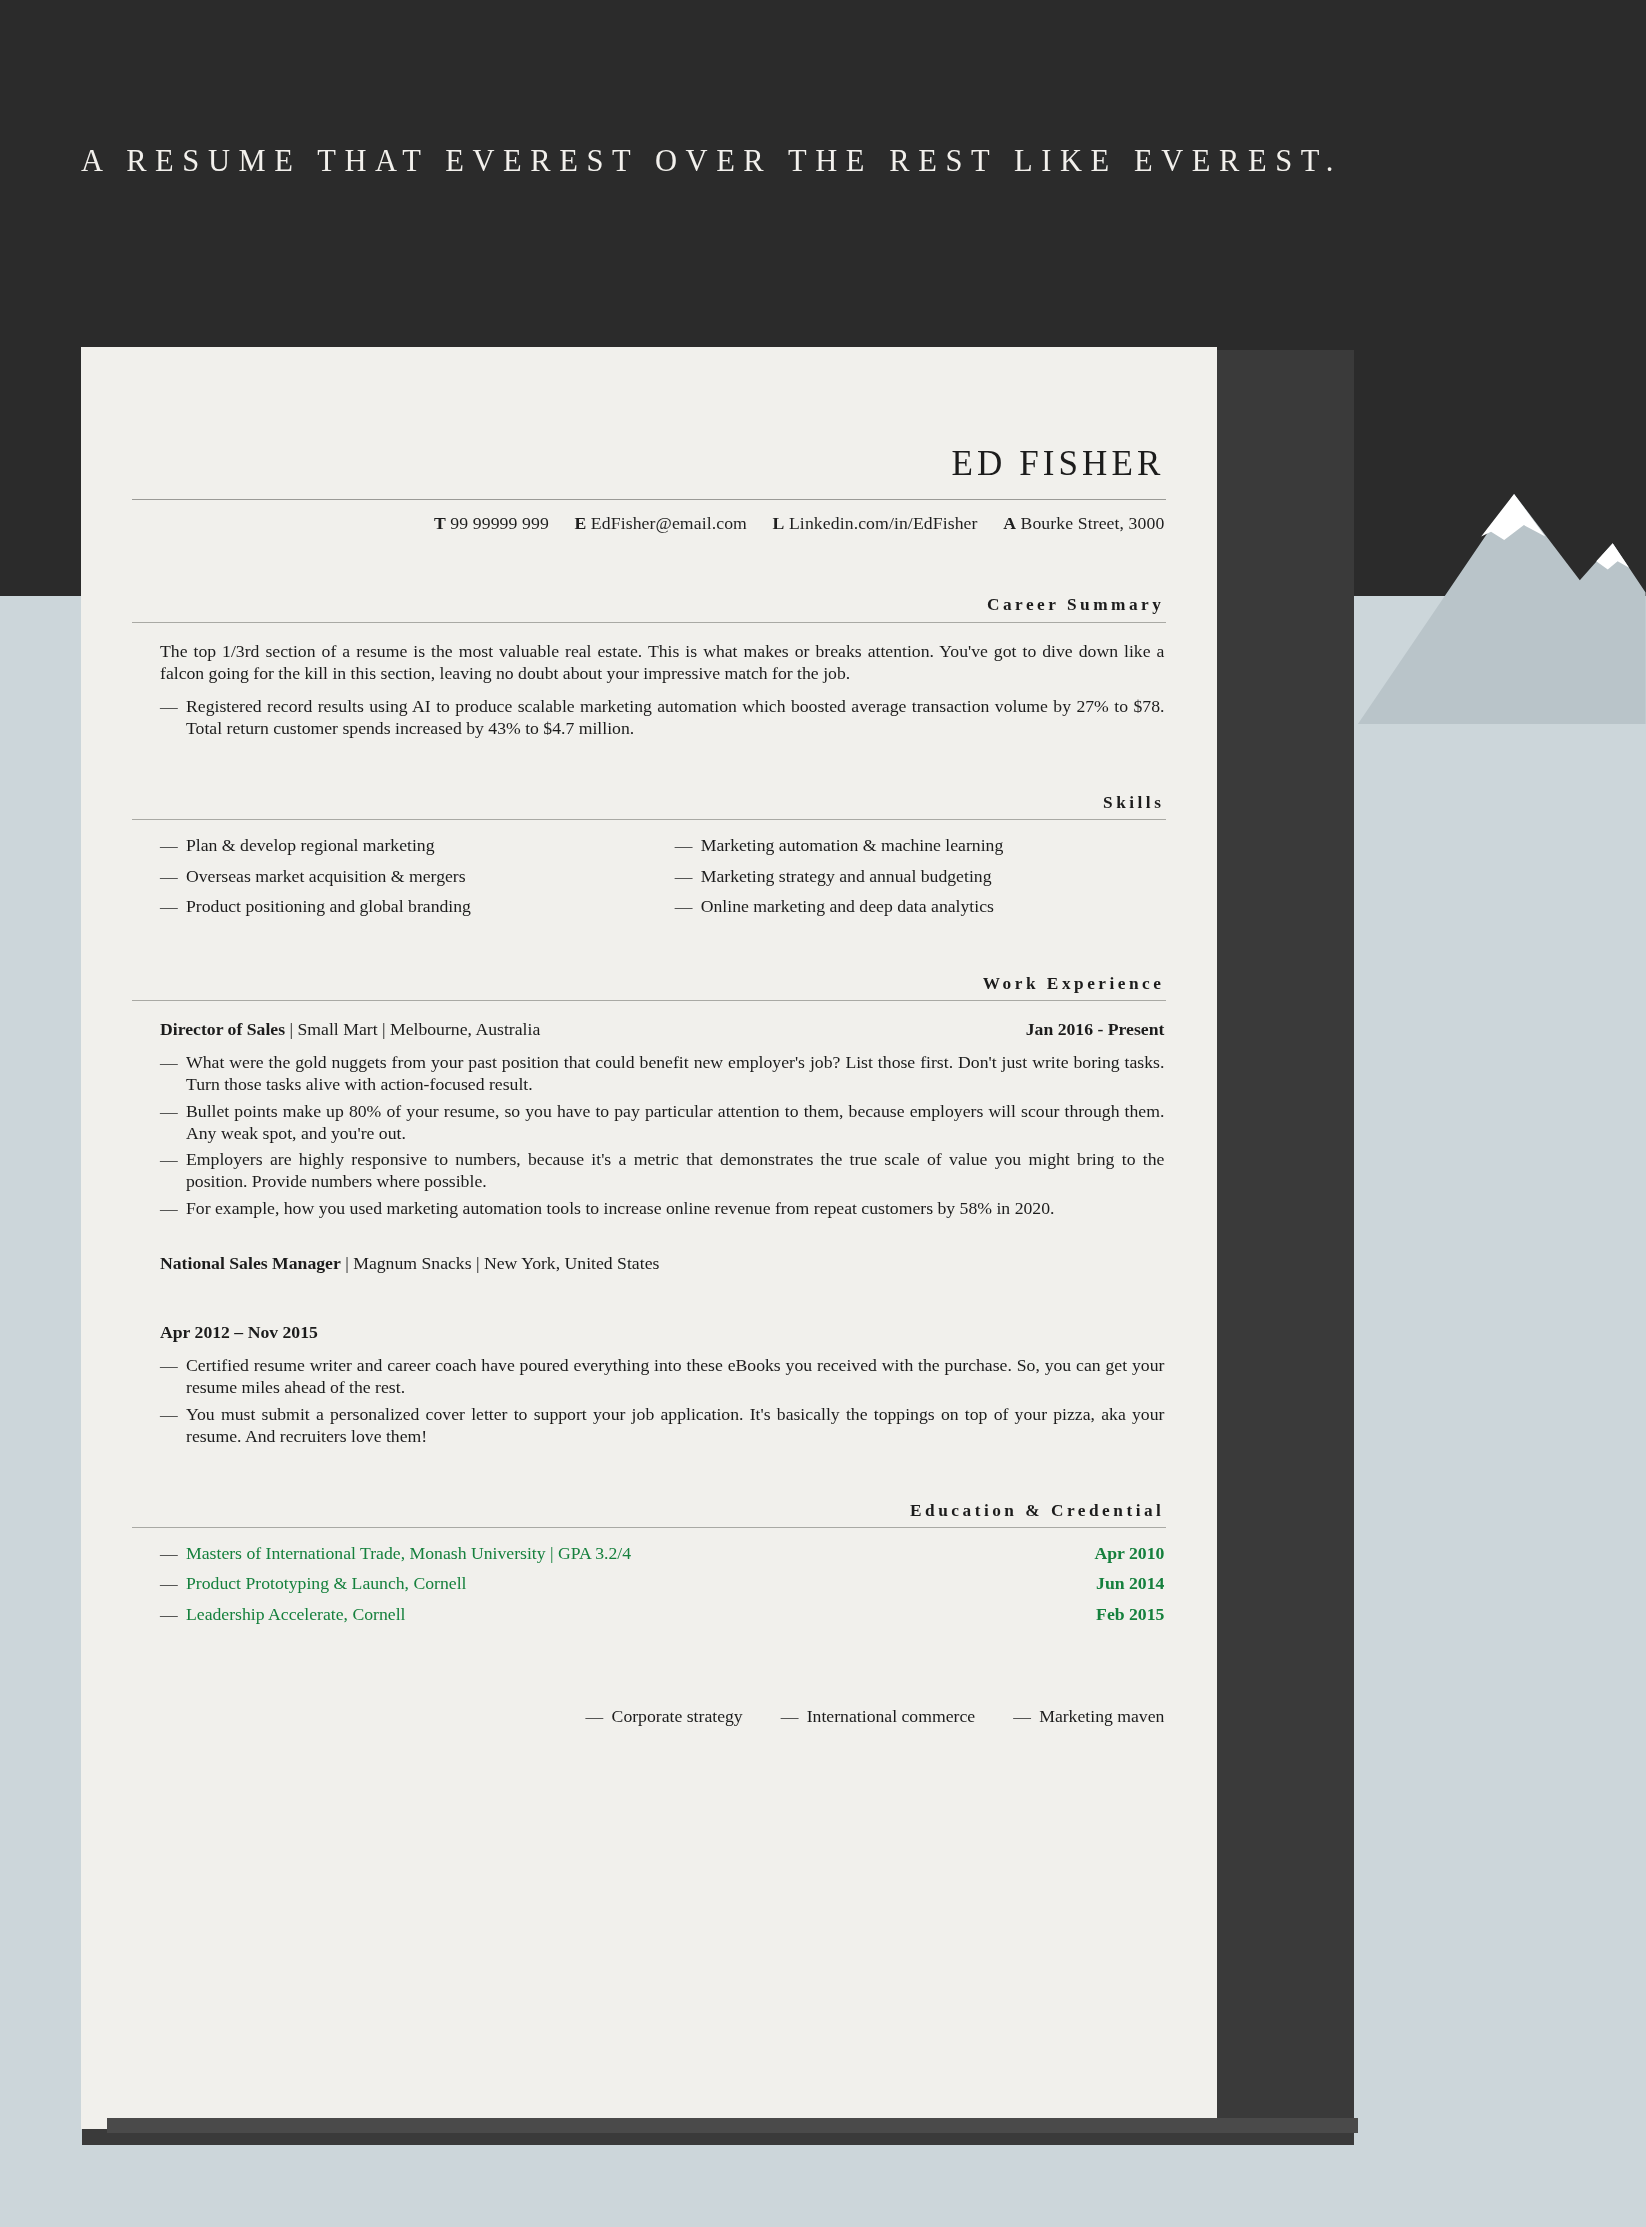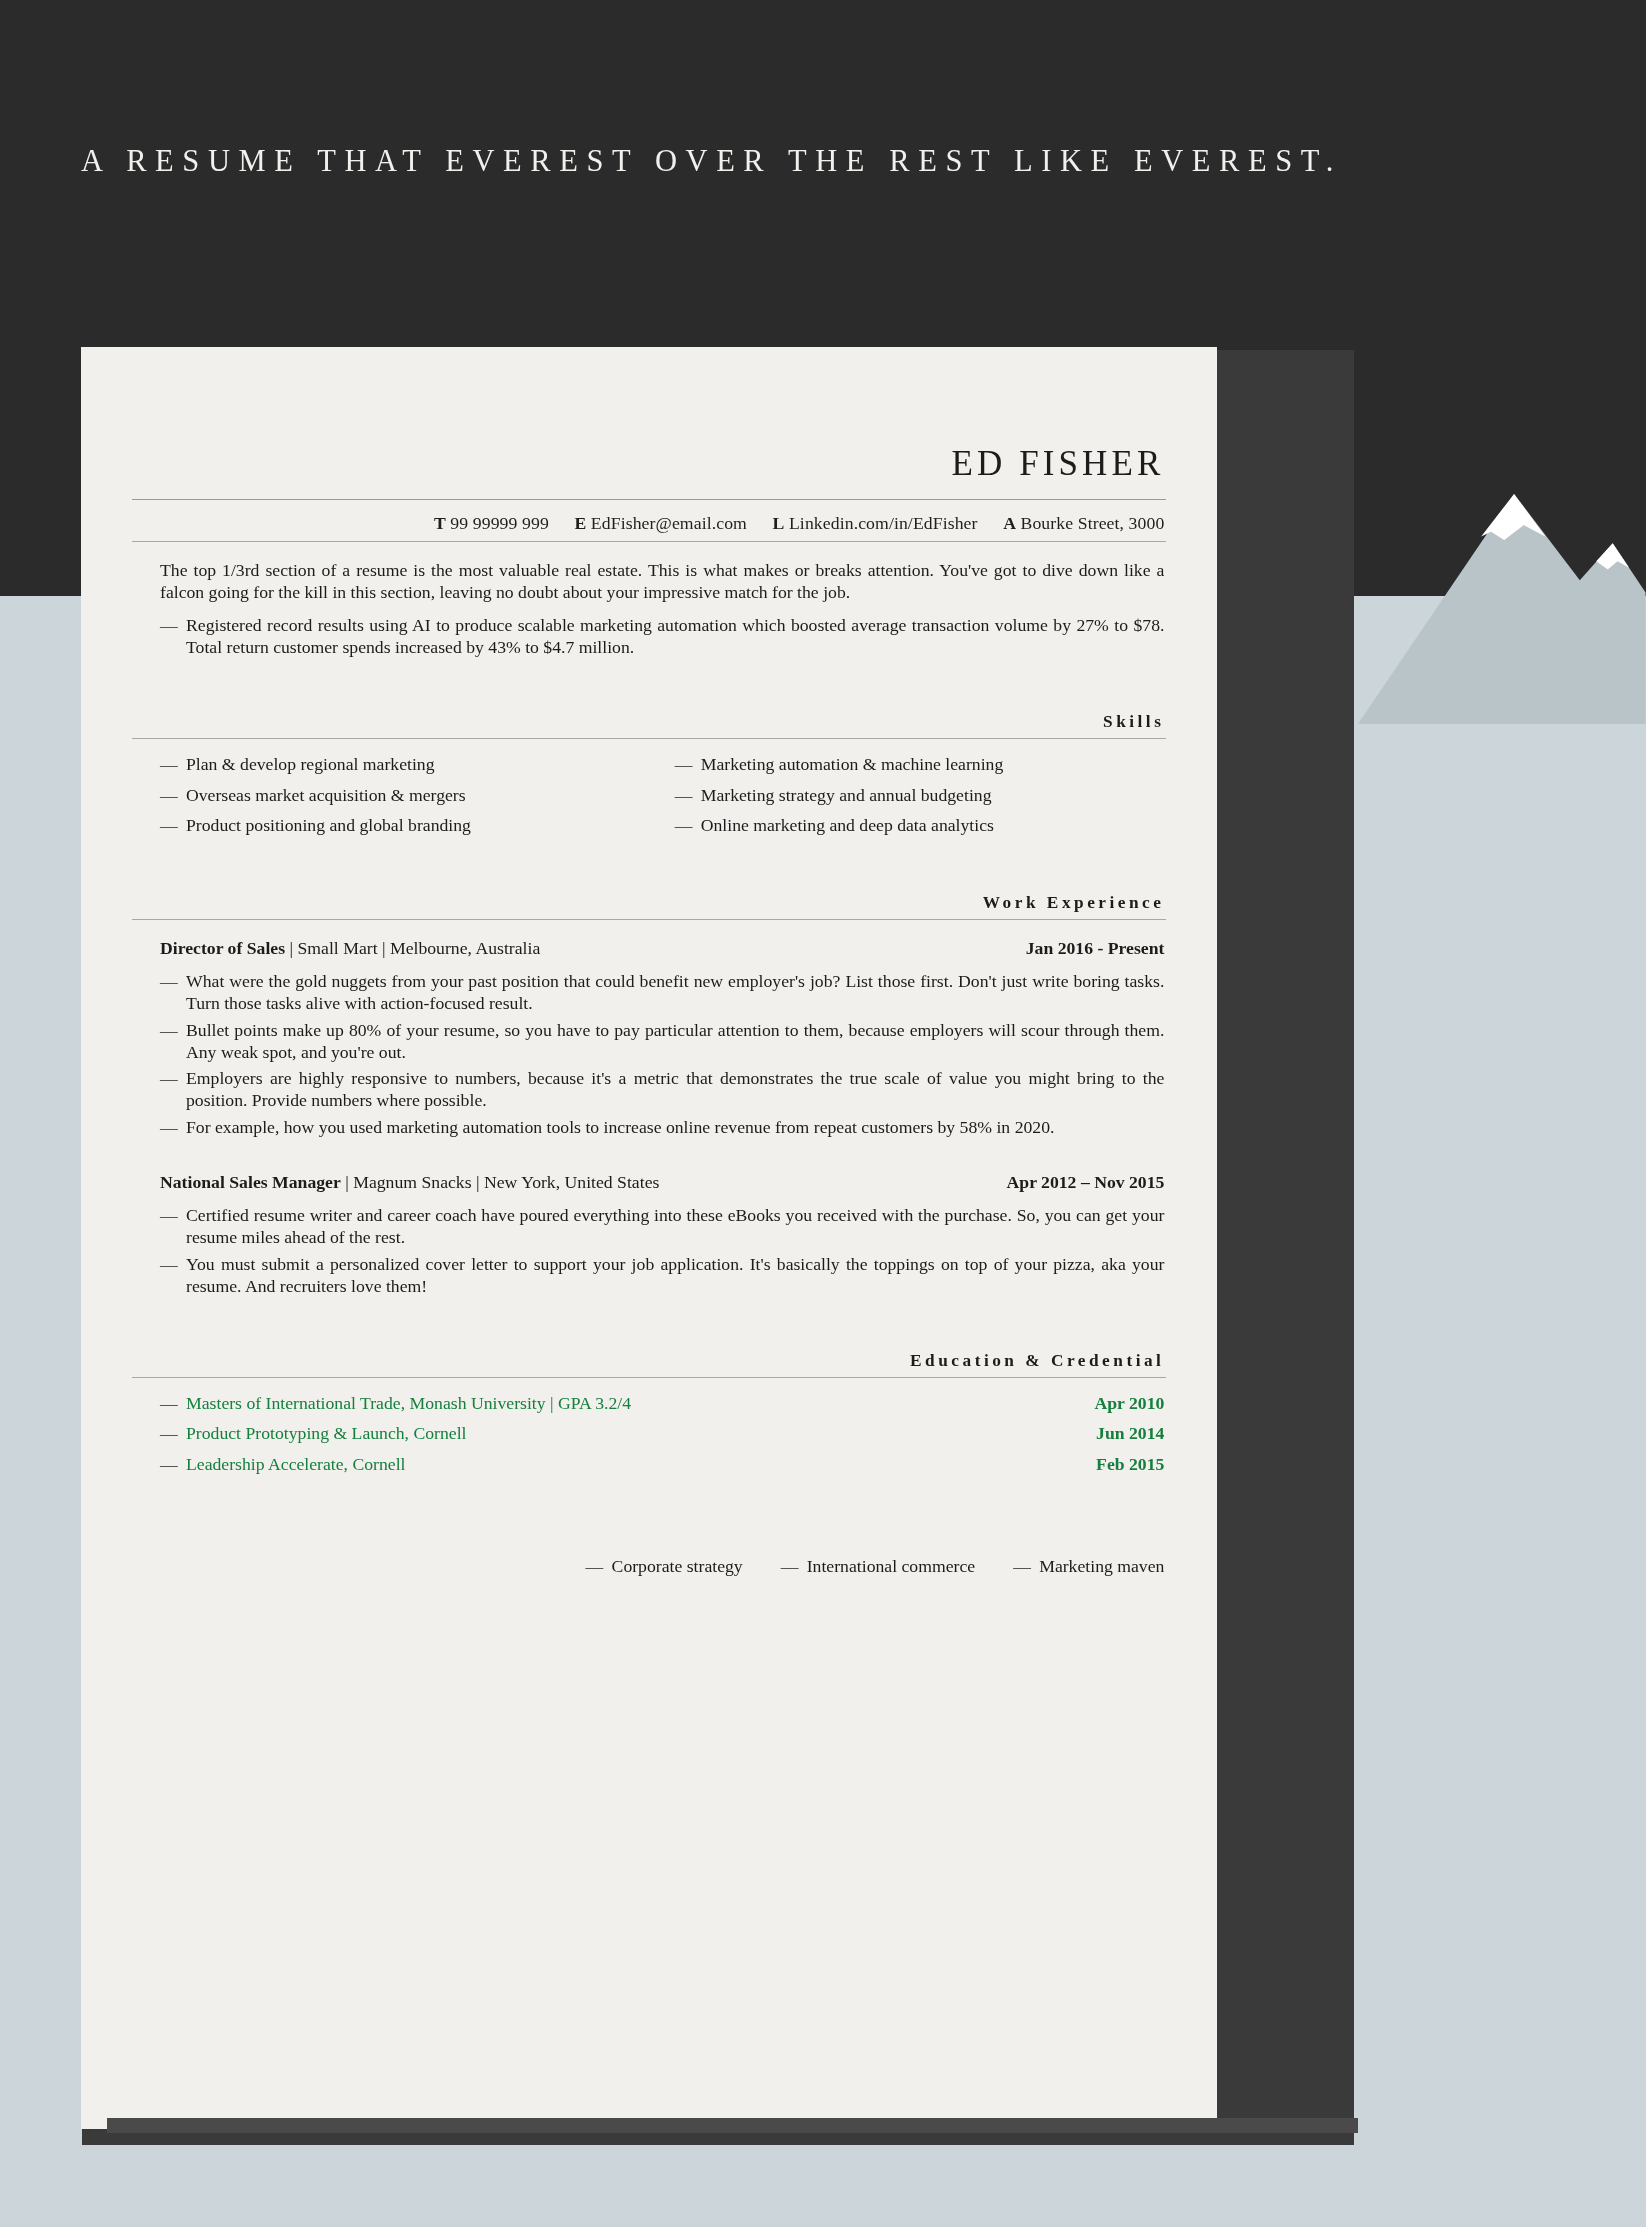--- a/index.html
+++ b/index.html
@@ -170,21 +170,21 @@
     display: flex;
     justify-content: space-between;
     align-items: baseline;
     padding: 18px 1.6px 0 28px;
     font-size: 17.7px;
     color: #1c1c1c;
     gap: 48px;
   }
   .job-head .role { font-weight: bold; }
   .job-head .dates { font-weight: bold; white-space: nowrap; }
-  .job-head.second { padding-top: 28px; }
+  .job-head.second { padding-top: 28px; flex-direction: column; }
 
   
   .edu-list {
     list-style: none;
     margin: 0;
     padding: 15px 1.6px 0 28px;
   }
   .edu-list li {
     position: relative;
     padding-left: 26px;
@@ -261,20 +261,21 @@
     <span class="lbl">E</span>
     <span>EdFisher@email.com</span>
     <span class="sep"></span>
     <span class="lbl">L</span>
     <span>Linkedin.com/in/EdFisher</span>
     <span class="sep"></span>
     <span class="lbl">A</span>
     <span>Bourke Street, 3000</span>
   </div>
 
+  <div class="section-title sec-gap-1">Career Summary</div>
   <hr class="rule-thin">
   <div class="body-text">The top 1/3rd section of a resume is the most valuable real estate. This is what makes or breaks attention. You've got to dive down like a falcon going for the kill in this section, leaving no doubt about your impressive match for the job.</div>
   <ul class="dash">
     <li>Registered record results using AI to produce scalable marketing automation which boosted average transaction volume by 27% to $78.  Total return customer spends increased by 43% to $4.7 million.</li>
   </ul>
 
   <div class="section-title sec-gap">Skills</div>
   <hr class="rule-thin">
   <div class="skills-grid">
     <ul class="col">

